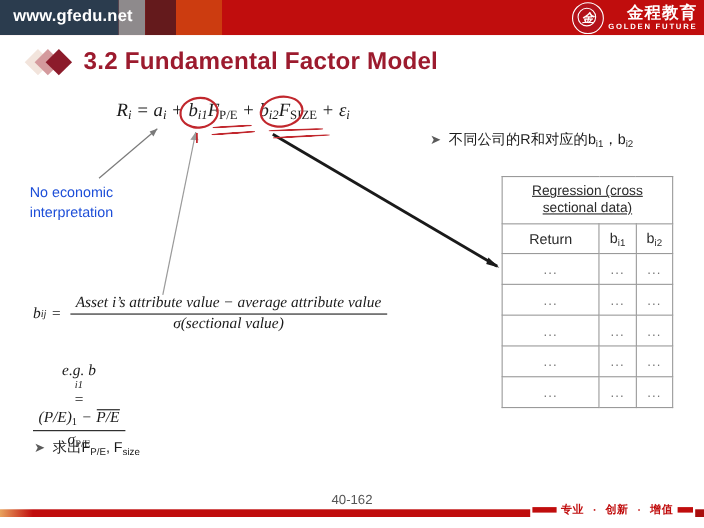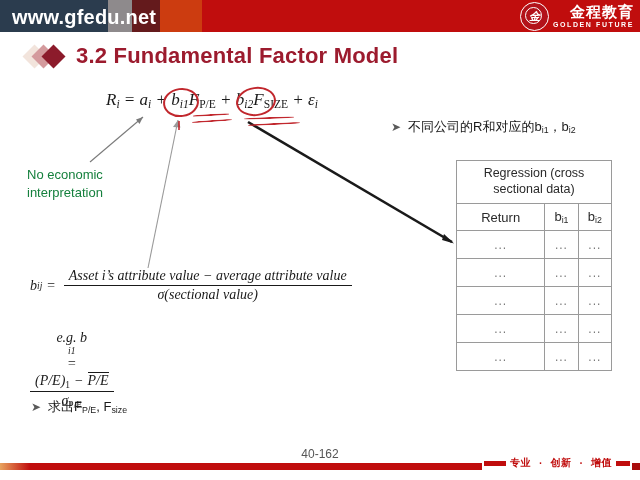--- a/index.html
+++ b/index.html
@@ -32,21 +32,21 @@
   .band-navy   { left: 0;    width: 108px; background: #2b3c4e; }
   .band-gray   { left: 108px; width: 24px; background: #8e8a8c; }
   .band-maroon { left: 132px; width: 28px; background: #641a1c; }
   .band-orange { left: 160px; width: 42px; background: #cc3c10; }
   .band-red    { left: 202px; width: 438px; background: #c00d0d; }
 
   #site-url {
     position: absolute;
     left: 12px; top: 6px;
     color: #ffffff;
-    font-size: 20px;
+    font-size: 15px;
     font-weight: bold;
     letter-spacing: 0.2px;
     white-space: nowrap;
   }
 
   
   #brand-logo {
     position: absolute;
     right: 6px; top: 1px;
     height: 30px;
@@ -187,21 +187,21 @@
     position: absolute;
     left: 0; top: 0;
     width: 640px; height: 480px;
     pointer-events: none;
   }
 
   #no-econ-note {
     position: absolute;
     left: 27px; top: 166px;
     font-size: 13px;
-    color: #15803d;
+    color: #1d4ed8;
     line-height: 1.35;
     width: 120px;
   }
 
   
   #cn-bullet-1 {
     position: absolute;
     left: 391px; top: 118px;
     font-size: 13px;
     color: #1a1a1a;
@@ -228,20 +228,21 @@
     font-size: 12.5px;
     color: #2a2a2a;
     text-align: center;
     padding: 0;
     height: 27px;
   }
   #regression-table td.thead {
     height: 38px;
     line-height: 1.25;
     padding: 2px 20px;
+    text-decoration: underline;
   }
   #regression-table td.colhead {
     height: 26px;
     font-size: 13px;
   }
   #regression-table td.cell {
     color: #777;
     letter-spacing: 1px;
     font-size: 12px;
   }

